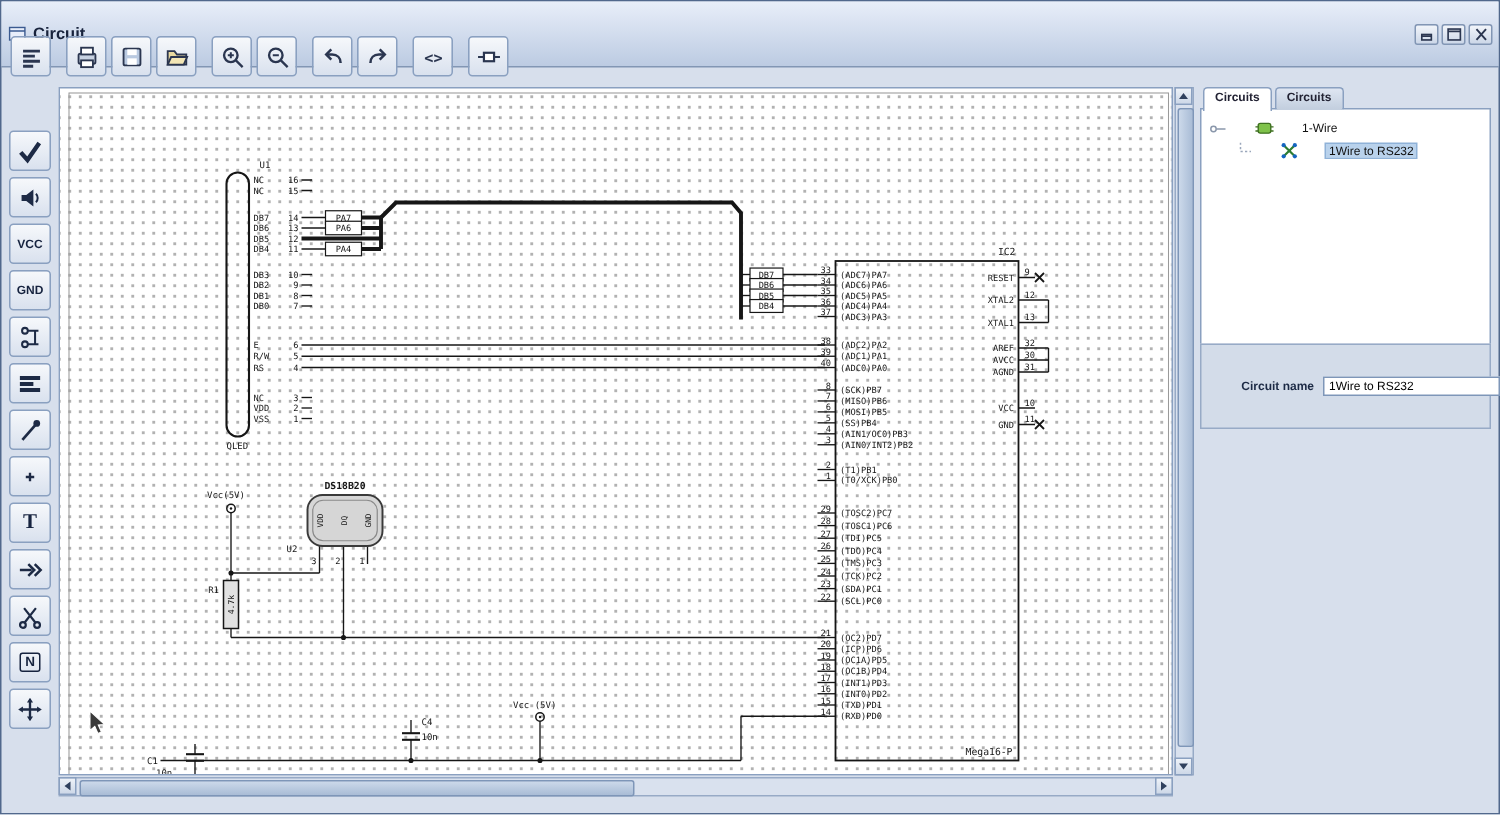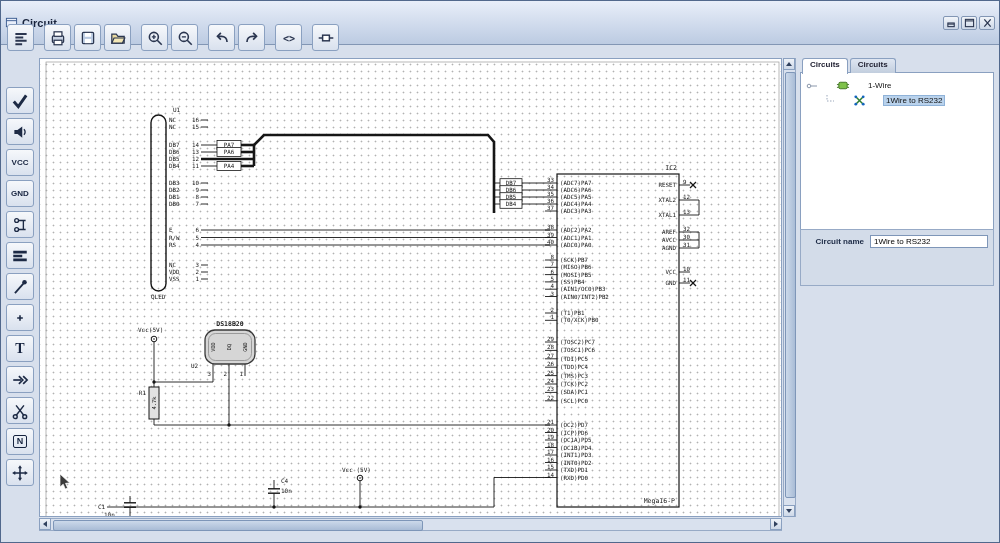--- a/index.html
+++ b/index.html
@@ -54,21 +54,21 @@
   .tabs{position:absolute;top:0;left:4px;display:flex;gap:2px;z-index:2}
   .tab{height:13px;padding:1px 7px 0;font-size:8px;font-weight:bold;color:#223;
     background:linear-gradient(#dfe6f2,#c2cede);border:1px solid #8aa0c0;border-bottom:none;border-radius:3px 3px 0 0}
   .tab.selected{background:#ffffff;height:14px;margin-bottom:-1px}
   .treebox{position:absolute;top:14px;left:2px;right:2px;height:156px;background:#fff;
     border:1px solid #8aa0c0;padding-top:5px;box-sizing:content-box}
   .trow{display:flex;align-items:center;height:15px;padding-left:5px;gap:18px;font-size:8px;color:#111}
   .trow.indent{padding-left:24px}
   .tlabel.selected{background:#b9d2ec;outline:1px solid #8fb2d8;padding:0 2px}
   .props{position:absolute;top:171px;left:2px;right:2px;height:57px;background:#d3dce9;border:1px solid #97aac6;
-    padding:5px 5px;box-sizing:border-box;display:flex;flex-direction:column;gap:3px}
+    padding:5px 5px;box-sizing:border-box;display:flex;flex-direction:row;gap:3px}
   .prow{display:flex;align-items:center}
   .prow label{width:70px;text-align:right;padding-right:6px;font-size:8px;font-weight:bold;color:#1c2a45}
   .prow input{flex:1;height:13px;font-size:8px;font-family:"Liberation Sans",sans-serif;
     border:1px solid #7e96b8;background:#fff;padding:0 3px;box-sizing:border-box}
 </style>
 </head>
 <body>
 
 <div class="window">
 

